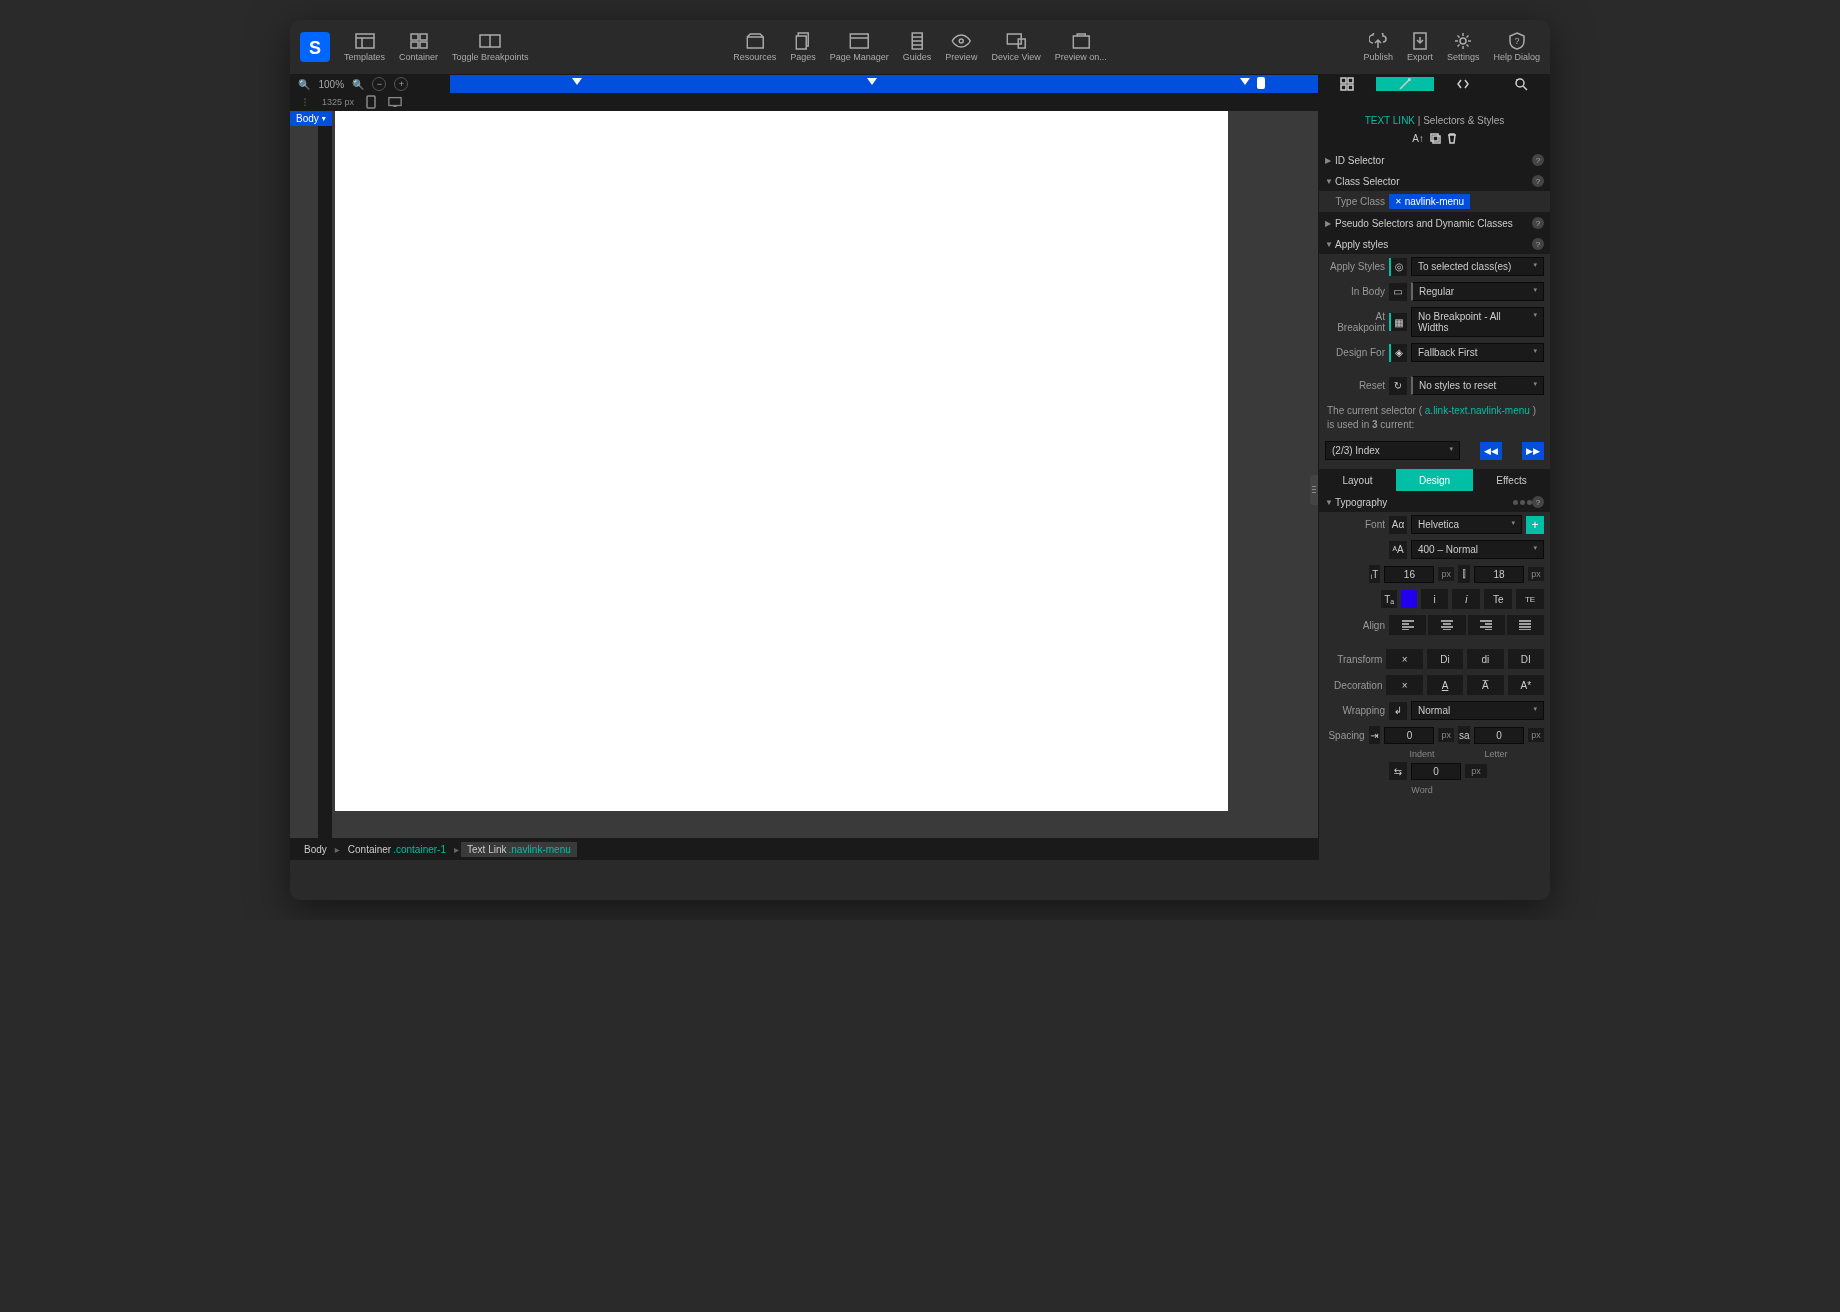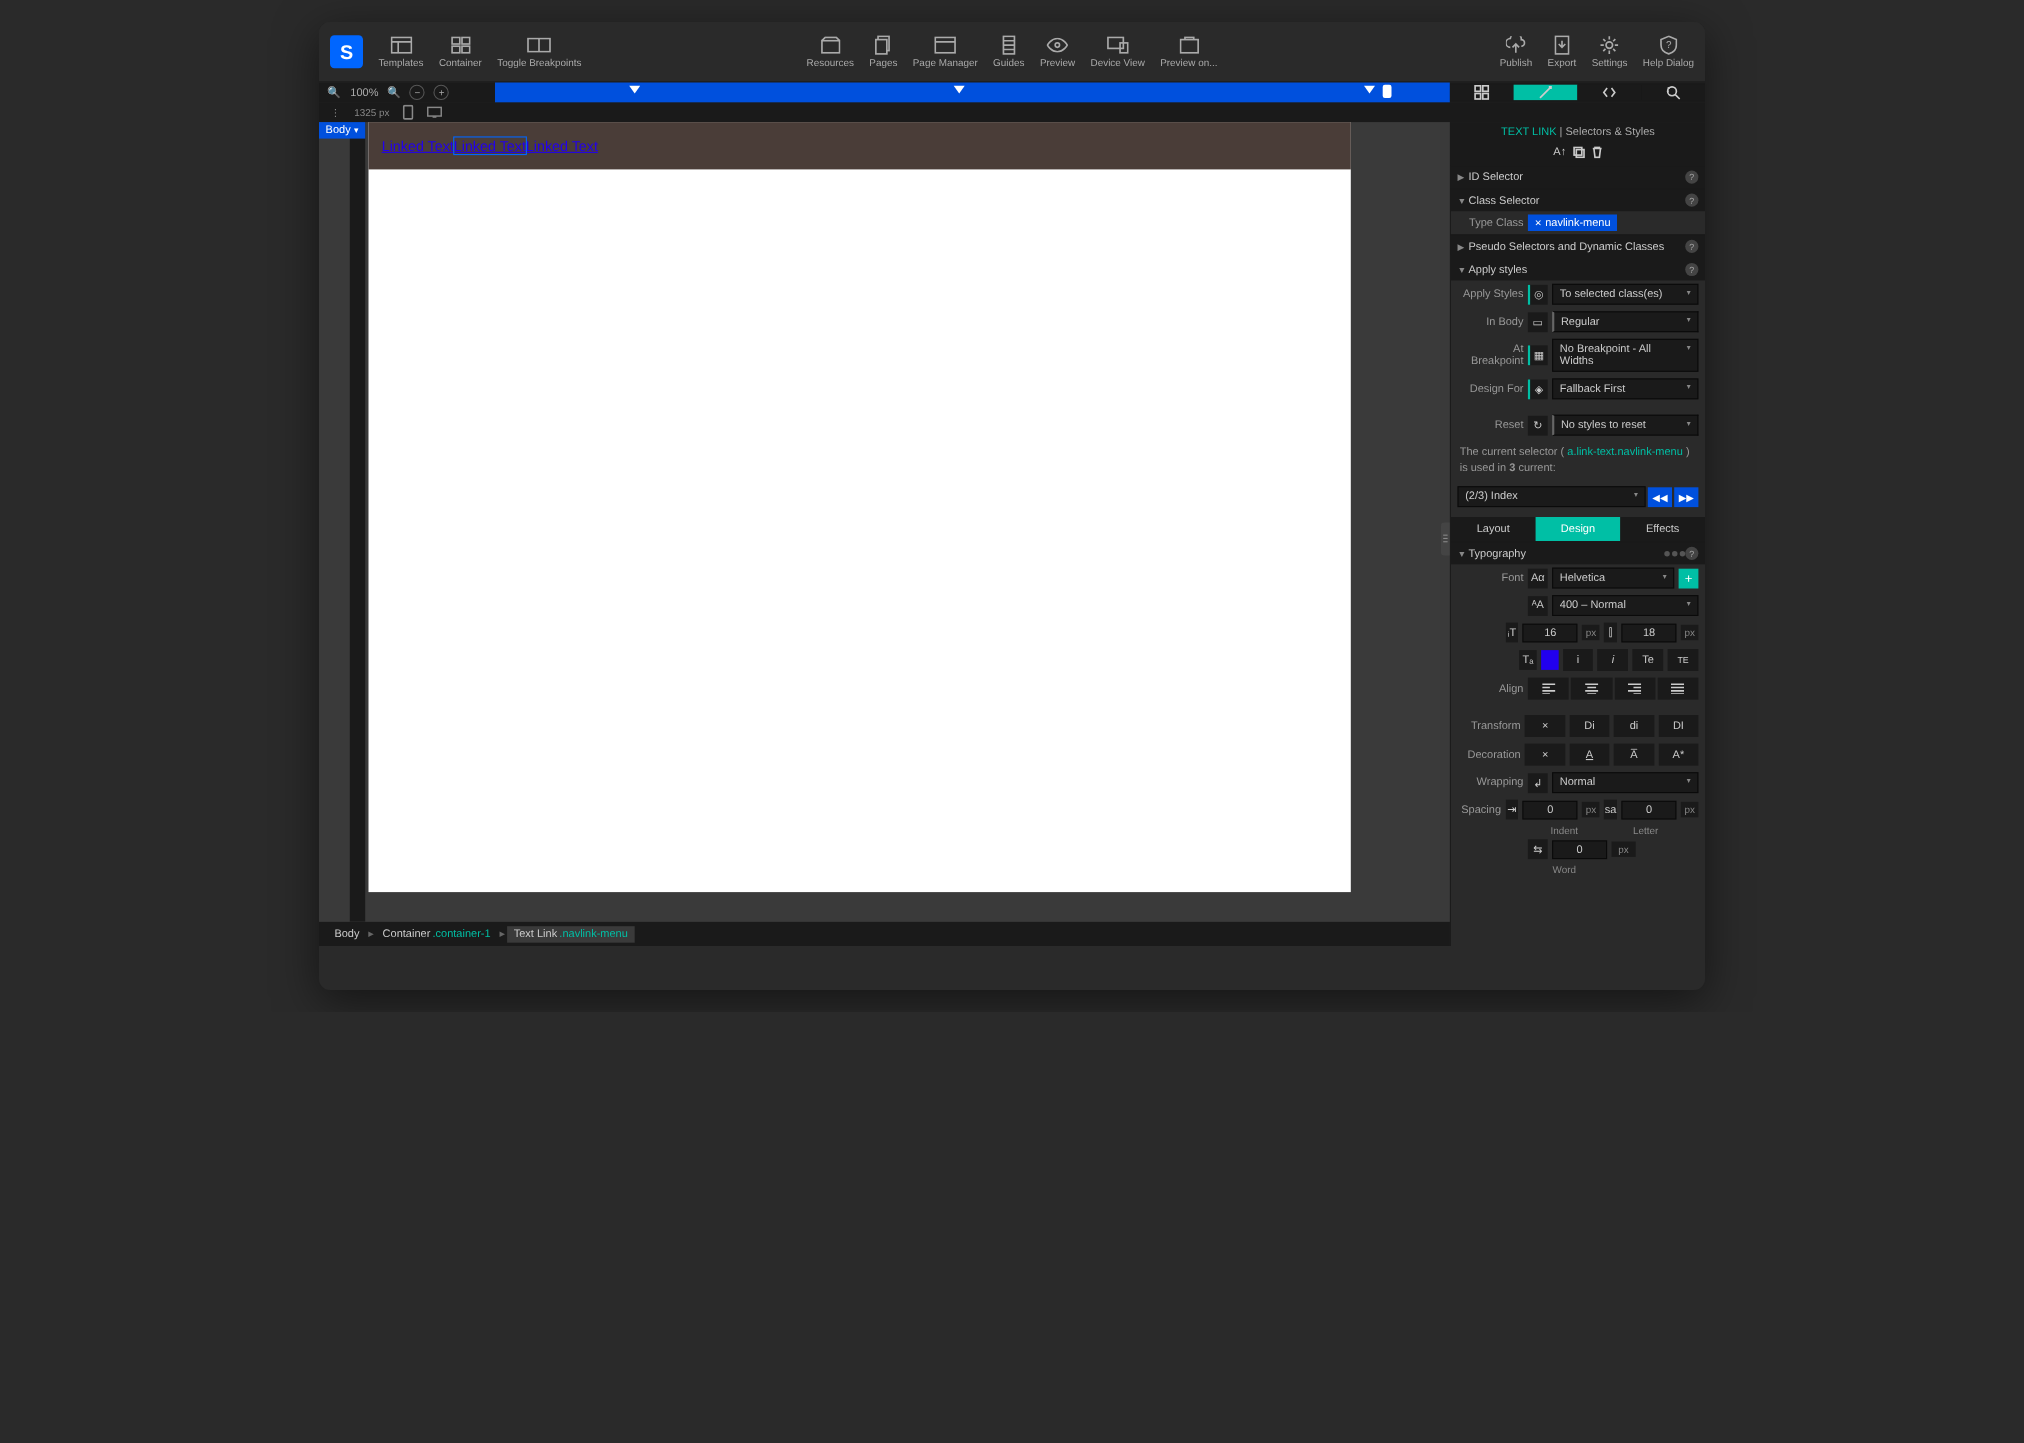--- a/index.html
+++ b/index.html
@@ -55,21 +55,21 @@
 .chip{background:#0050dd;color:#fff;padding:2px 6px;font-size:10px;display:inline-flex;align-items:center;gap:3px}
 .chip .x{font-size:8px}
 .field-row{display:flex;align-items:center;padding:3px 6px;gap:4px}
 .field-row .flbl{width:60px;text-align:right;color:#999;font-size:10px}
 .sel-box{flex:1;background:#1a1a1a;border:1px solid #0a0a0a;padding:3px 6px;color:#ccc;font-size:10px;display:flex;justify-content:space-between;align-items:flex-start;position:relative}
 .sel-box::after{content:"▾";font-size:7px;color:#888}
 .sel-box.gray{border-left:2px solid #666}
 .ico-square{width:18px;height:18px;background:#1a1a1a;display:flex;align-items:center;justify-content:center;font-size:10px}
 .selector-info{padding:6px 8px;color:#999;font-size:10px;line-height:1.4}
 .selector-info .selname{color:#00bfa5}
-.nav-row{display:flex;gap:2px;padding:3px 6px;align-items:center}
+.nav-row{display:flex;gap:20px;padding:3px 6px;align-items:center}
 .nav-btn{width:22px;height:18px;background:#0050dd;display:flex;align-items:center;justify-content:center;color:#fff;font-size:9px}
 .subtabs{display:flex;height:22px;margin-top:6px}
 .subtab{flex:1;background:#1a1a1a;display:flex;align-items:center;justify-content:center;font-size:10px;cursor:pointer}
 .subtab.active{background:#00bfa5;color:#fff}
 .btn-sq{width:32px;height:20px;background:#1a1a1a;display:flex;align-items:center;justify-content:center;font-size:10px;cursor:pointer}
 .btn-sq.wide{width:38px}
 .num-input{width:50px;background:#1a1a1a;border:1px solid #0a0a0a;padding:2px;color:#ccc;text-align:center;font-size:10px}
 .unit{width:22px;background:#1a1a1a;padding:2px;text-align:center;font-size:9px;color:#888}
 .color-sw{width:18px;height:18px;background:#2200ee}
 .plus-btn{width:18px;height:18px;background:#00bfa5;color:#fff;display:flex;align-items:center;justify-content:center;font-size:12px}
@@ -284,23 +284,20 @@
   </div>
 
   <div class="mainrow">
     <div class="canvas-area">
       <div class="canvas-scroll">
         <div class="body-tag">
             <span>Body</span>
           </div>
         <div class="vruler"></div>
         <div class="canvas">
-          <div class="navbar">
-            <a class="navlink">Linked Text</a><a class="navlink sel">Linked Text</a><a class="navlink">Linked Text</a>
-          </div>
         </div>
         <div class="drag-handle">
             <span></span>
             <span></span>
             <span></span>
           </div>
       </div>
       <div class="breadcrumb">
         <div class="bc-item">
             <span>Body</span>

